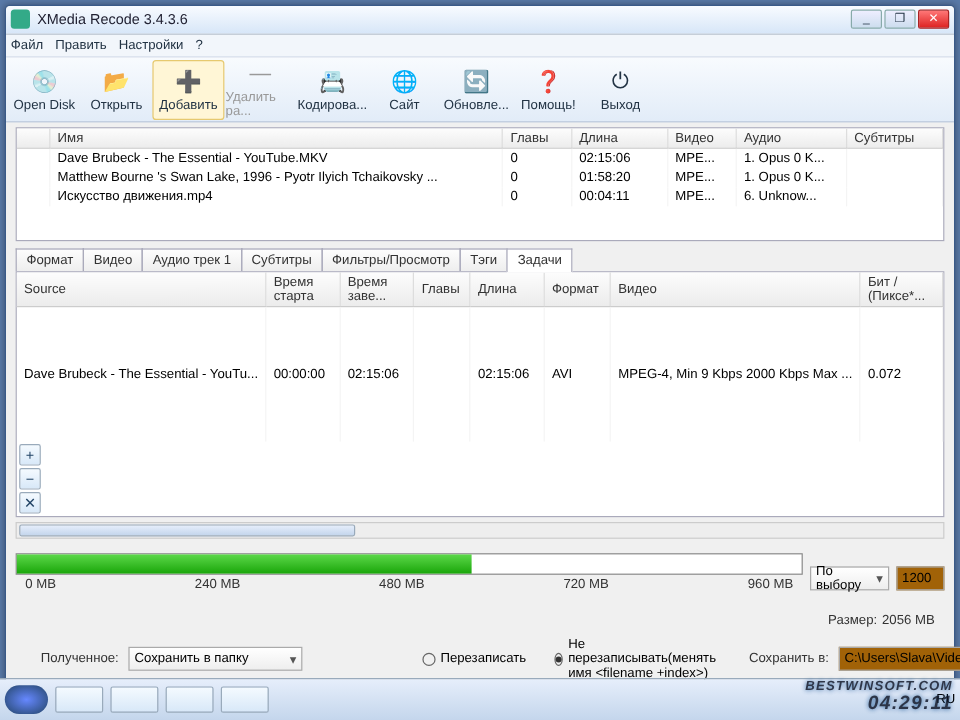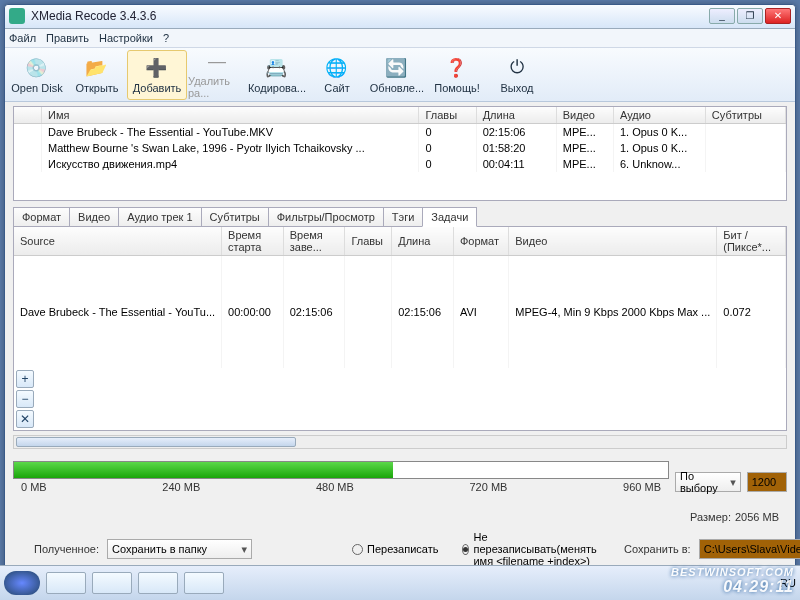--- a/index.html
+++ b/index.html
@@ -42,21 +42,21 @@
 .bottom { margin:4px 8px; display:flex; flex-direction:row; gap:4px; }
 .row { display:flex; align-items:center; gap:8px; }
 .label { width:86px; text-align:right; color:#333; }
 .radio { display:inline-flex; align-items:center; gap:4px; }
 .radio .dot { width:11px; height:11px; border:1px solid #666; border-radius:50%; display:flex; align-items:center; justify-content:center; }
 .radio.checked .dot::after { content:""; width:5px; height:5px; background:#333; border-radius:50%; }
 .btn { border:1px solid #999; background:linear-gradient(#fdfdfd,#e6e6e6); padding:2px 12px; border-radius:2px; color:#333; }
 .taskbar { position:absolute; left:0; bottom:0; width:800px; height:28px; background:linear-gradient(#e6eefb,#c4d6ec); border-top:1px solid #9ab; display:flex; align-items:center; padding:17px 4px; gap:6px; }
 .start { width:36px; height:24px; border-radius:14px; background:radial-gradient(#68f,#246); }
 .tbitem { width:40px; height:22px; border:1px solid #9ab; background:linear-gradient(#f4faff,#d8e8f8); border-radius:2px; }
-.watermark { position:absolute; right:6px; bottom:4px; color:#ffffff; font:italic 700 20px/1.1 Arial,sans-serif; letter-spacing:1px; opacity:.85; text-shadow:0 0 4px #048; text-align:right; }
+.watermark { position:absolute; right:6px; bottom:4px; color:#0f172a; font:italic 700 20px/1.1 Arial,sans-serif; letter-spacing:1px; opacity:.85; text-shadow:0 0 4px #048; text-align:right; }
 </style>
 </head>
 <body>
 
 <div class="window">
   <div class="titlebar">
     <div class="appicon"></div>
     <div class="title">XMedia Recode 3.4.3.6</div>
     <div class="winbtns">
       <div class="winbtn">_</div>

